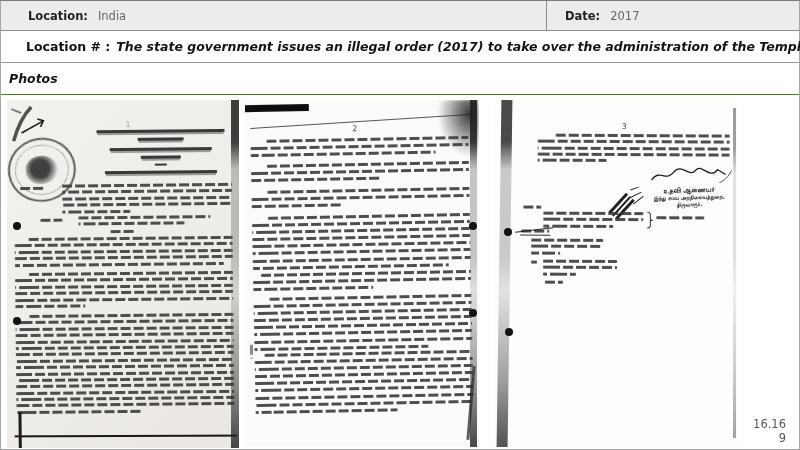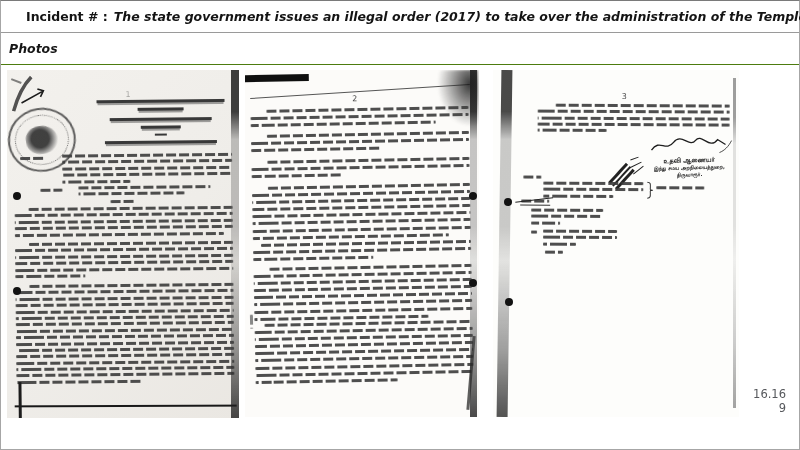--- a/index.html
+++ b/index.html
@@ -88,23 +88,33 @@
   .strike { position:absolute; height:1.4px; background:#222; transform:rotate(-7deg); }
 
   .footer { position:absolute; right:13px; bottom:3px; text-align:right;
             font-size:11.5px; line-height:1.2; color:#56585c;margin-left:15px; }
 </style>
 </head>
 <body>
 
 <div class="slide">
 
+  <div class="meta-bar">
+    <div class="meta-cell loc">
+      <span class="meta-label">Location:</span>
+      <span class="meta-value">India</span>
+    </div>
+    <div class="meta-cell date">
+      <span class="meta-label">Date:</span>
+      <span class="meta-value">2017</span>
+    </div>
+  </div>
 
   <div class="incident-row">
-    <span class="incident-label">Incident # :</span>
+    <span class="incident-label">Location # :</span>
     <span class="incident-text">The state government issues an illegal order (2017) to take over the administration of  the Temple and Mutt</span>
   </div>
 
   <div class="photos-row">
     <span>Photos</span>
   </div>
 
   <div class="photos-area">
 
     <div class="doc doc1" aria-label="Scanned Tamil proceedings page with circular official seal, underlined headings, numbered paragraphs and hole punches">

